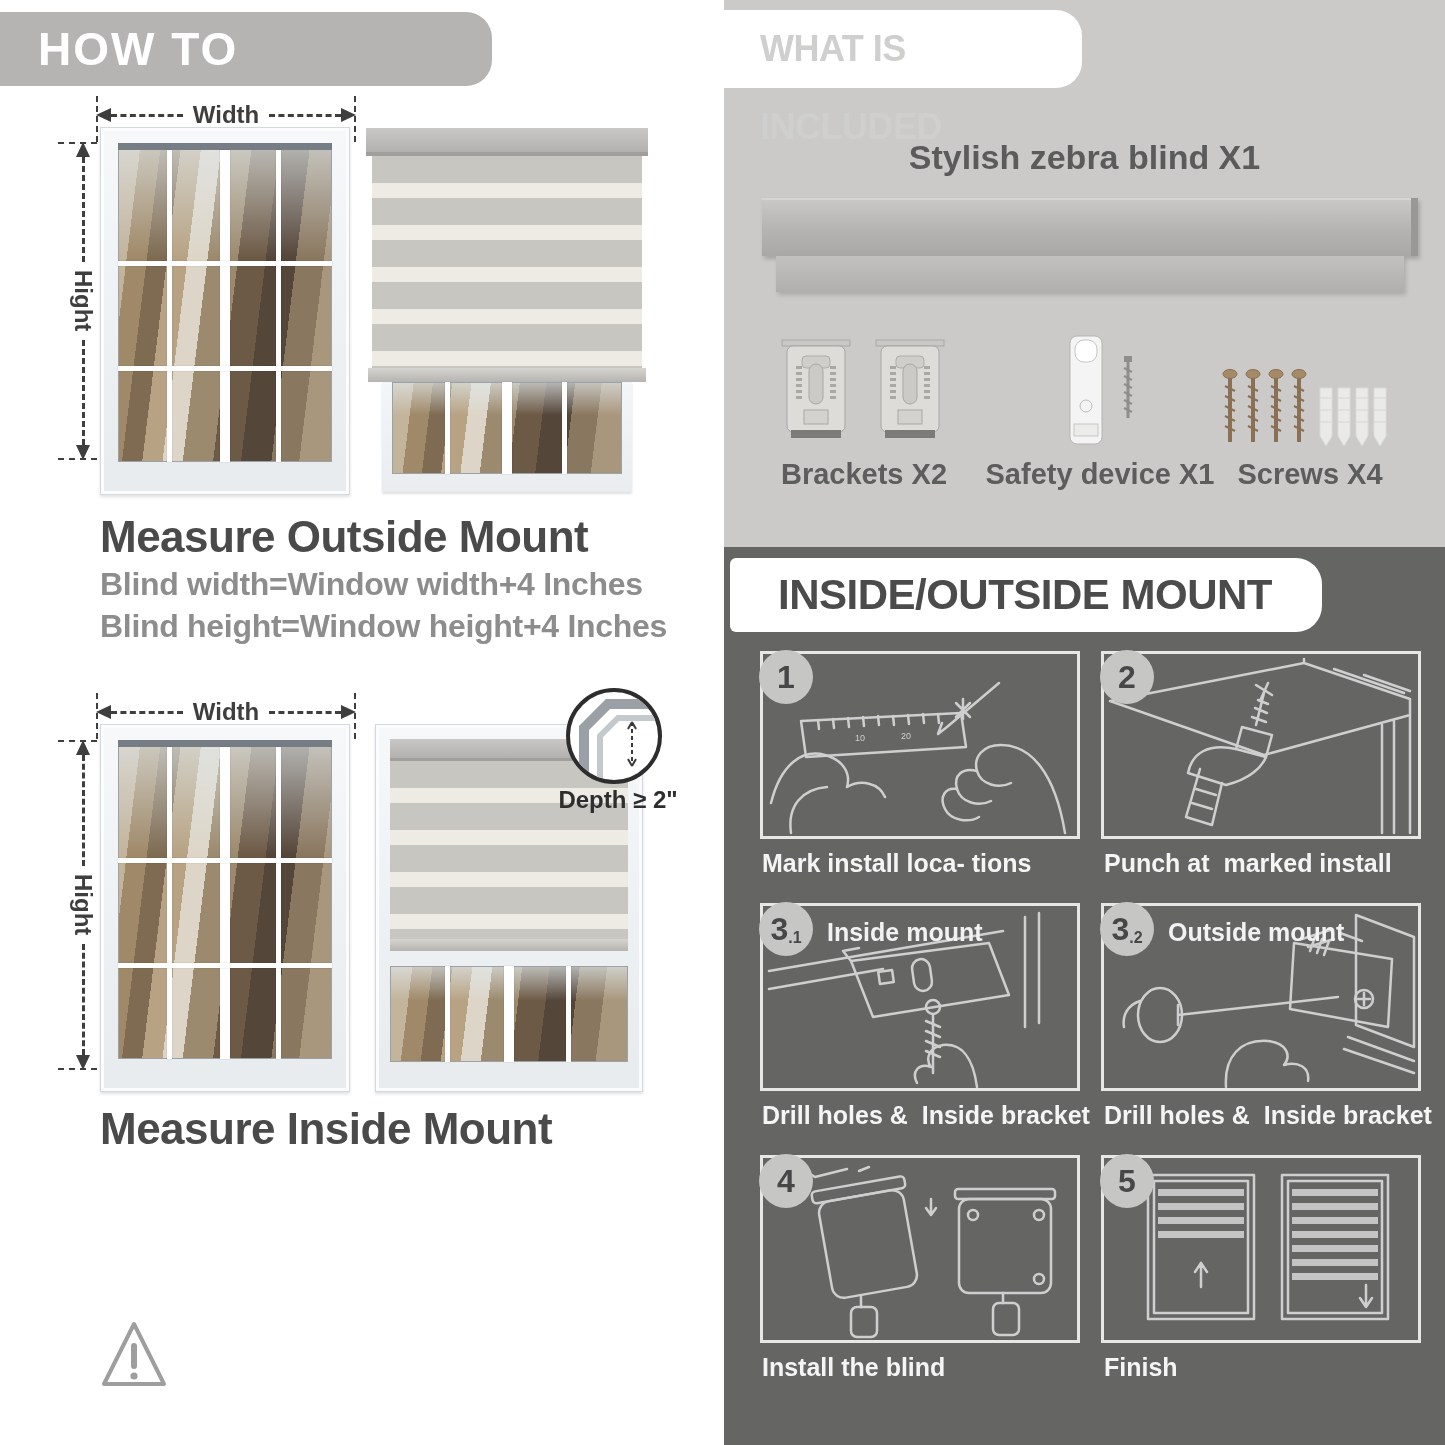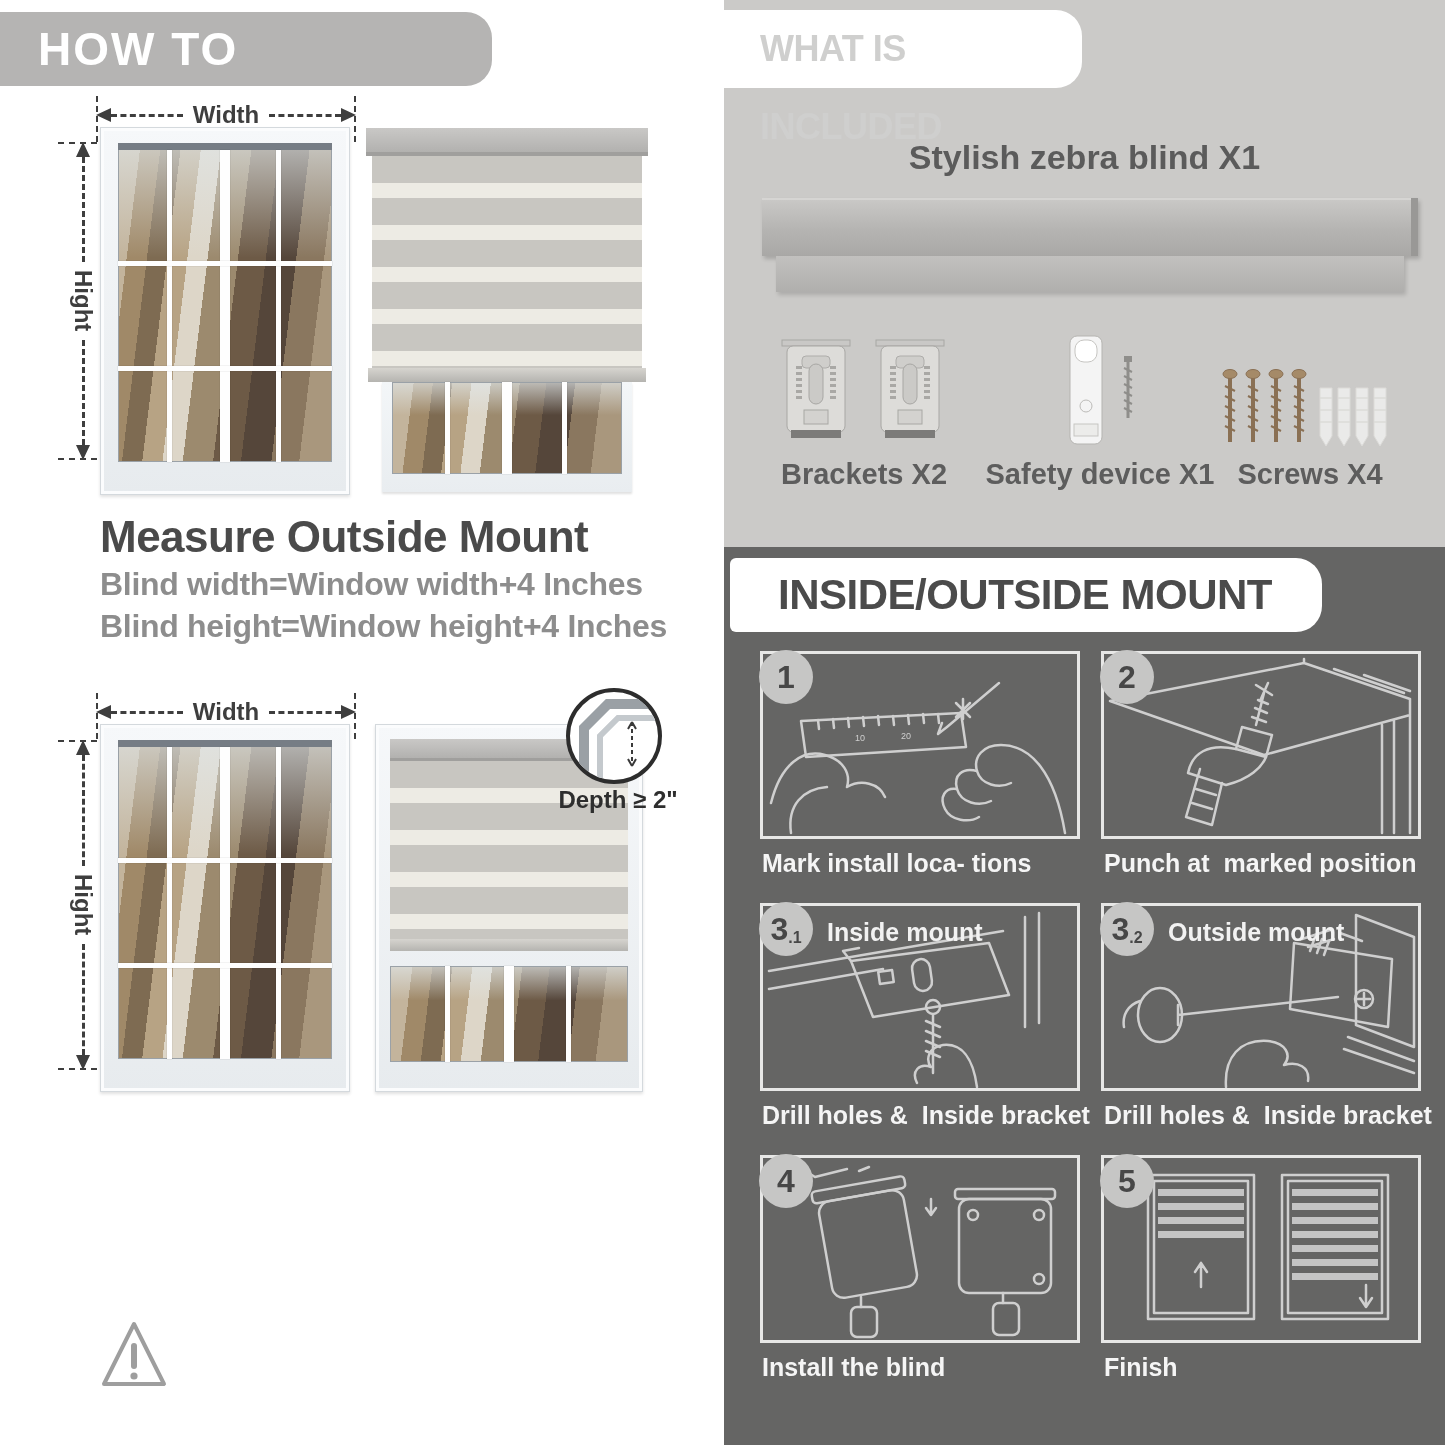--- a/index.html
+++ b/index.html
@@ -183,20 +183,21 @@
   <div class="abs" style="left:566px;top:688px;width:96px;height:96px;border:4px solid #2d2d2d;border-radius:50%;background:#fff;overflow:hidden;">
     <svg viewBox="0 0 88 88" style="width:100%;height:100%;">
       <path d="M14 84 V36 L38 12 H86" stroke="#9aa0a5" stroke-width="10" fill="none"></path>
       <path d="M30 86 V44 L48 26 H86" stroke="#c4c9cd" stroke-width="6" fill="none"></path>
       <path d="M62 30 V74" stroke="#3a3a3a" stroke-width="2" stroke-dasharray="4 3" fill="none"></path>
       <path d="M62 30 l-4 7 M62 30 l4 7 M62 74 l-4 -7 M62 74 l4 -7" stroke="#3a3a3a" stroke-width="2" fill="none"></path>
     </svg>
   </div>
   <div class="abs" style="left:548px;top:786px;width:140px;text-align:center;color:#2e2e2e;font-size:24px;font-weight:bold;">Depth ≥ 2"</div>
 
+  <div class="abs sec-title" style="left:100px;top:1104px;">Measure Inside Mount</div>
 
   <svg class="abs" style="left:98px;top:1316px;" width="72" height="78" viewBox="0 0 72 78">
     <path d="M36 8 L66 68 H6 Z" fill="none" stroke="#9e9e9e" stroke-width="4" stroke-linejoin="round"></path>
     <path d="M36 30 V50" stroke="#9e9e9e" stroke-width="6" stroke-linecap="round" fill="none"></path>
     <circle cx="36" cy="60" r="3.6" fill="#9e9e9e"></circle>
   </svg>
 </section>
 
 <section class="abs right-col">
 
@@ -312,21 +313,21 @@
         <path class="sk" d="M138 72 L168 80 L162 102 L132 94 Z"></path>
         <path class="sk" d="M132 94 C104 88 88 98 84 118 L122 130 C146 124 158 112 162 102"></path>
         <path class="sk" d="M96 114 L82 162 L108 170 L118 128"></path>
         <path class="sk" d="M92 134 l20 6 M88 148 l20 6"></path>
       </svg>
       <div class="badge">
           <span>2</span>
           <span class="bsub"></span>
         </div>
     </div>
-    <div class="caption" style="left:380px;top:302px;">Punch at  marked position</div>
+    <div class="caption" style="left:380px;top:302px;">Punch at  marked install</div>
 
     <div class="step" style="left:36px;top:356px;">
       <svg class="art sk" viewBox="0 0 314 180">
         <path class="sk" d="M6 64 L240 24 M6 82 L120 62 M262 10 V120 M276 6 V116"></path>
         <path class="sk" d="M88 54 L226 36 L246 88 L110 110 Z"></path>
         <path class="sk" d="M88 54 l-8 -10 16 -3"></path>
         <rect class="sk" x="150" y="52" width="18" height="32" rx="9" transform="rotate(-8 159 68)"></rect>
         <rect class="sk" x="116" y="64" width="14" height="12" transform="rotate(-8 123 70)"></rect>
         <circle class="sk" cx="170" cy="100" r="7"></circle>
         <path class="sk" d="M170 108 V156 M163 114 l14 6 M163 124 l14 6 M163 134 l14 6 M163 144 l14 6 M170 156 l0 10"></path>

